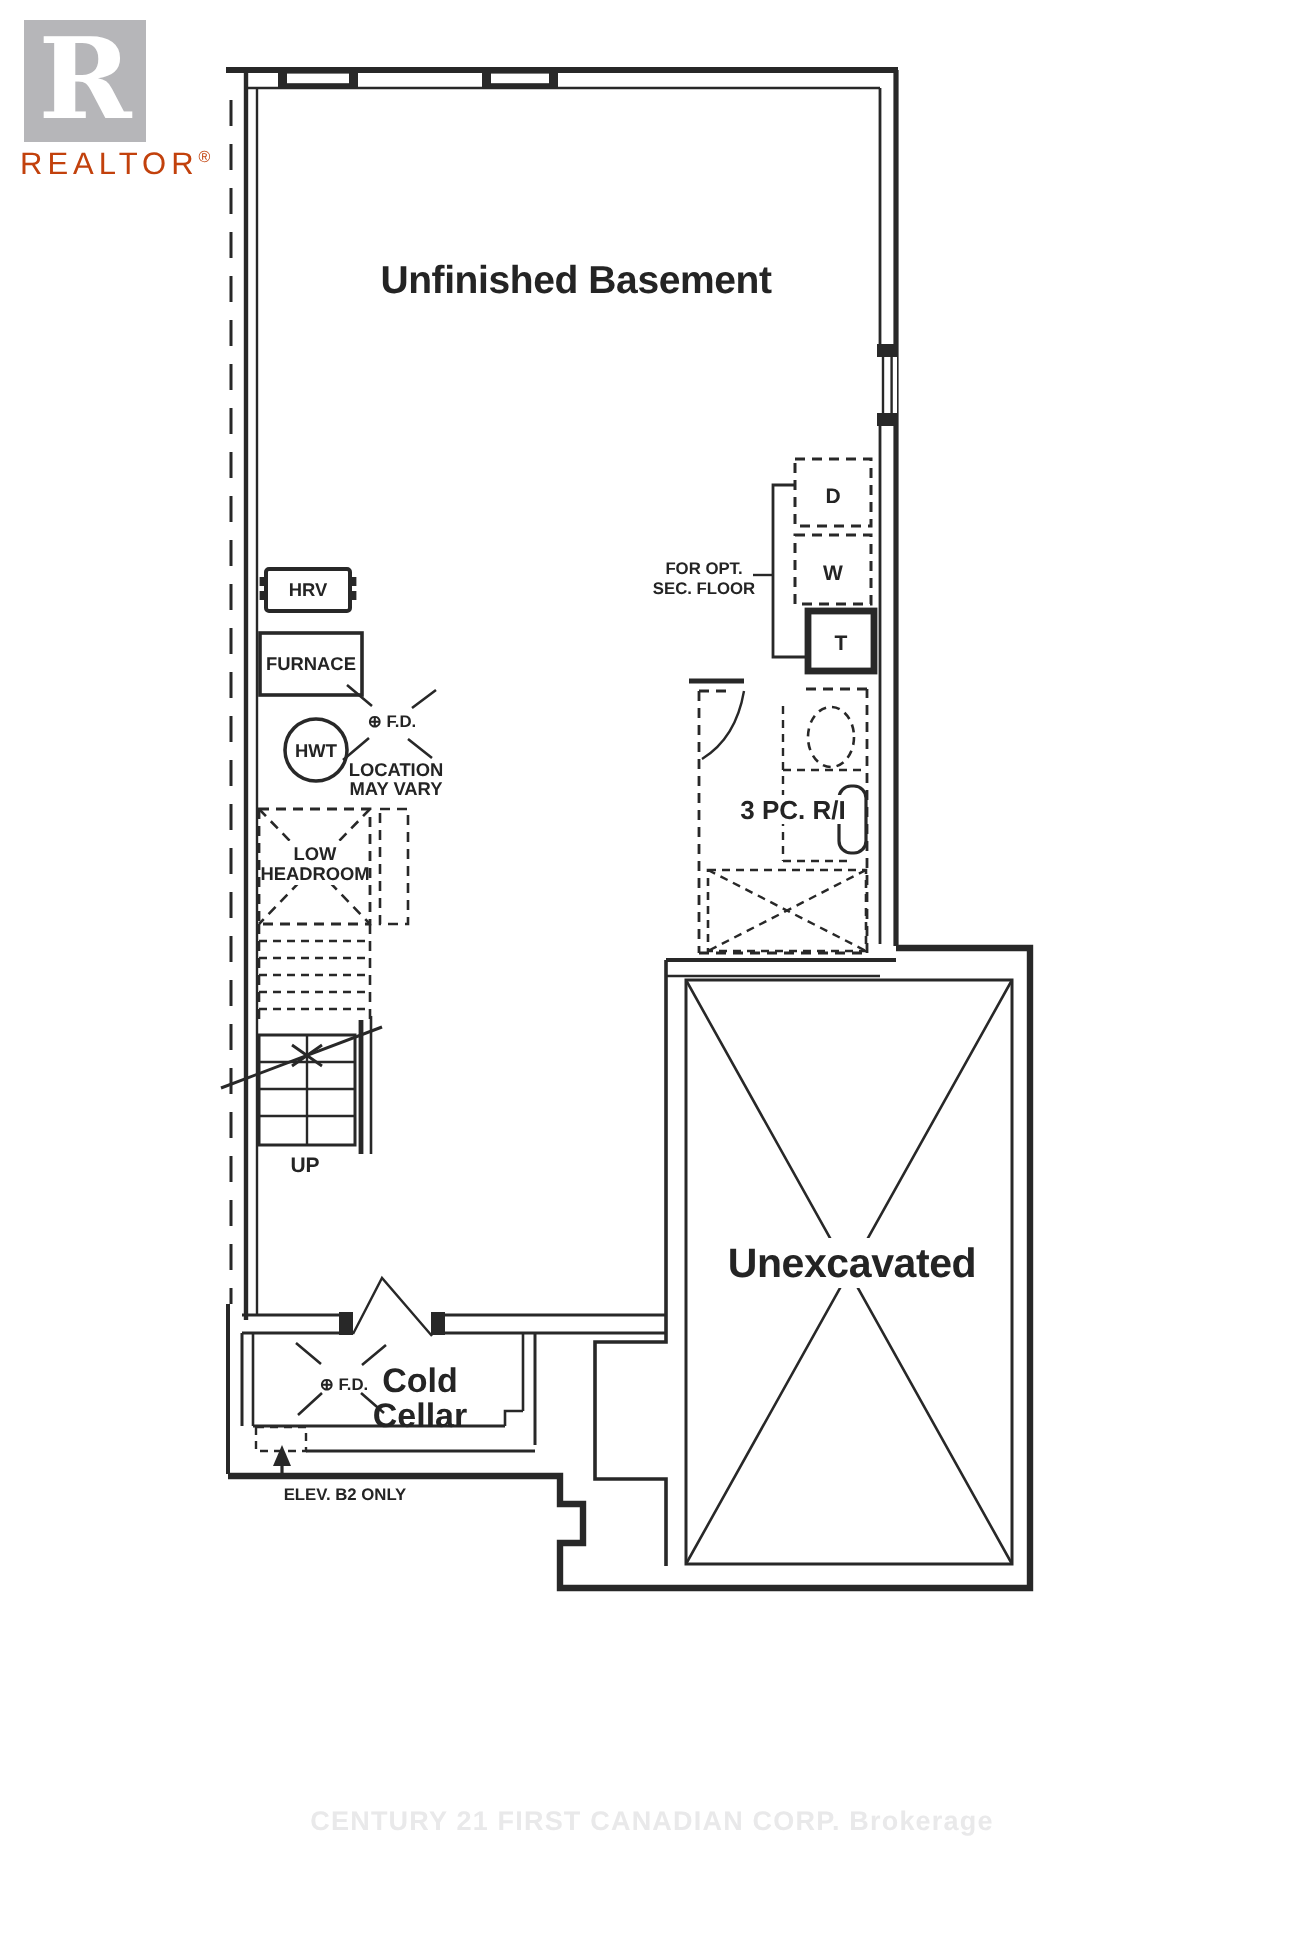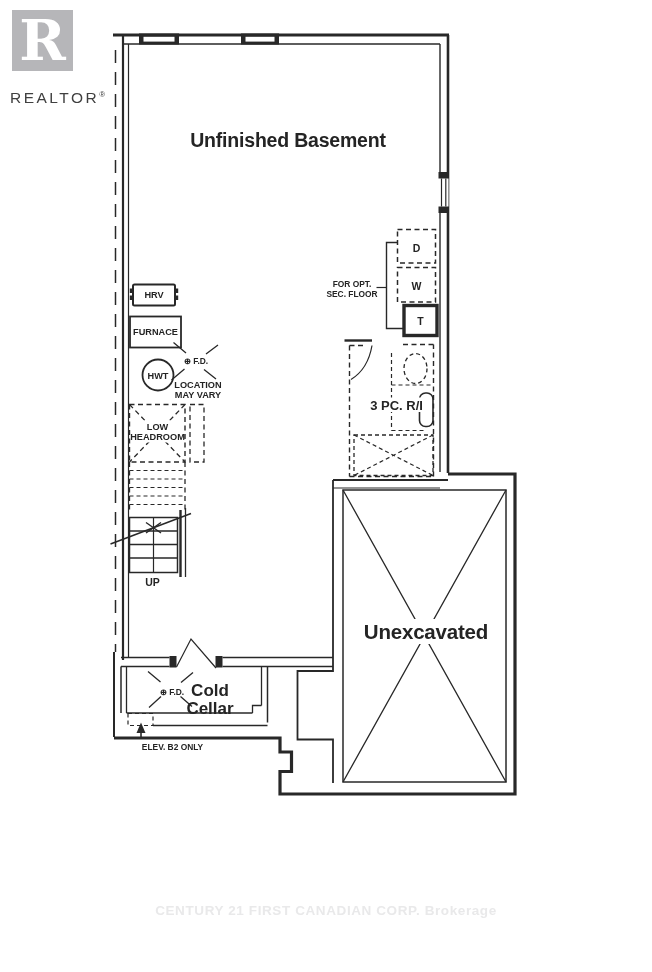--- a/index.html
+++ b/index.html
@@ -3,21 +3,21 @@
 <meta charset="utf-8">
 <style>
   html,body{margin:0;padding:0;background:#fff;}
   .canvas{position:relative;width:652px;height:972px;background:#ffffff;overflow:hidden;
           font-family:"Liberation Sans",sans-serif;}
   
   .logo{position:absolute;left:10px;top:10px;width:110px;}
   .logo-block{width:61px;height:61px;background:#b6b6b9;color:#ffffff;
               font-family:"DejaVu Serif",serif;font-weight:700;font-size:56px;
               line-height:60px;text-align:center;margin-left:2px;}
-  .logo-text{margin-top:18px;color:#404040;font-size:15.5px;font-weight:400;
+  .logo-text{margin-top:3px;color:#c2410c;font-size:15.5px;font-weight:400;
              letter-spacing:2.5px;white-space:nowrap;}
   .logo-text sup{font-size:8px;letter-spacing:0;}
   
   .watermark{position:absolute;left:0;top:903px;width:100%;text-align:center;
              font-weight:700;font-size:13.5px;color:#e9e9ea;letter-spacing:.6px;}
   
   svg{position:absolute;left:0;top:0;}
   svg .k{stroke:#282828;fill:none;stroke-linecap:butt;}
   svg .f{fill:#282828;stroke:none;}
   svg .wh{fill:#ffffff;stroke:none;}

